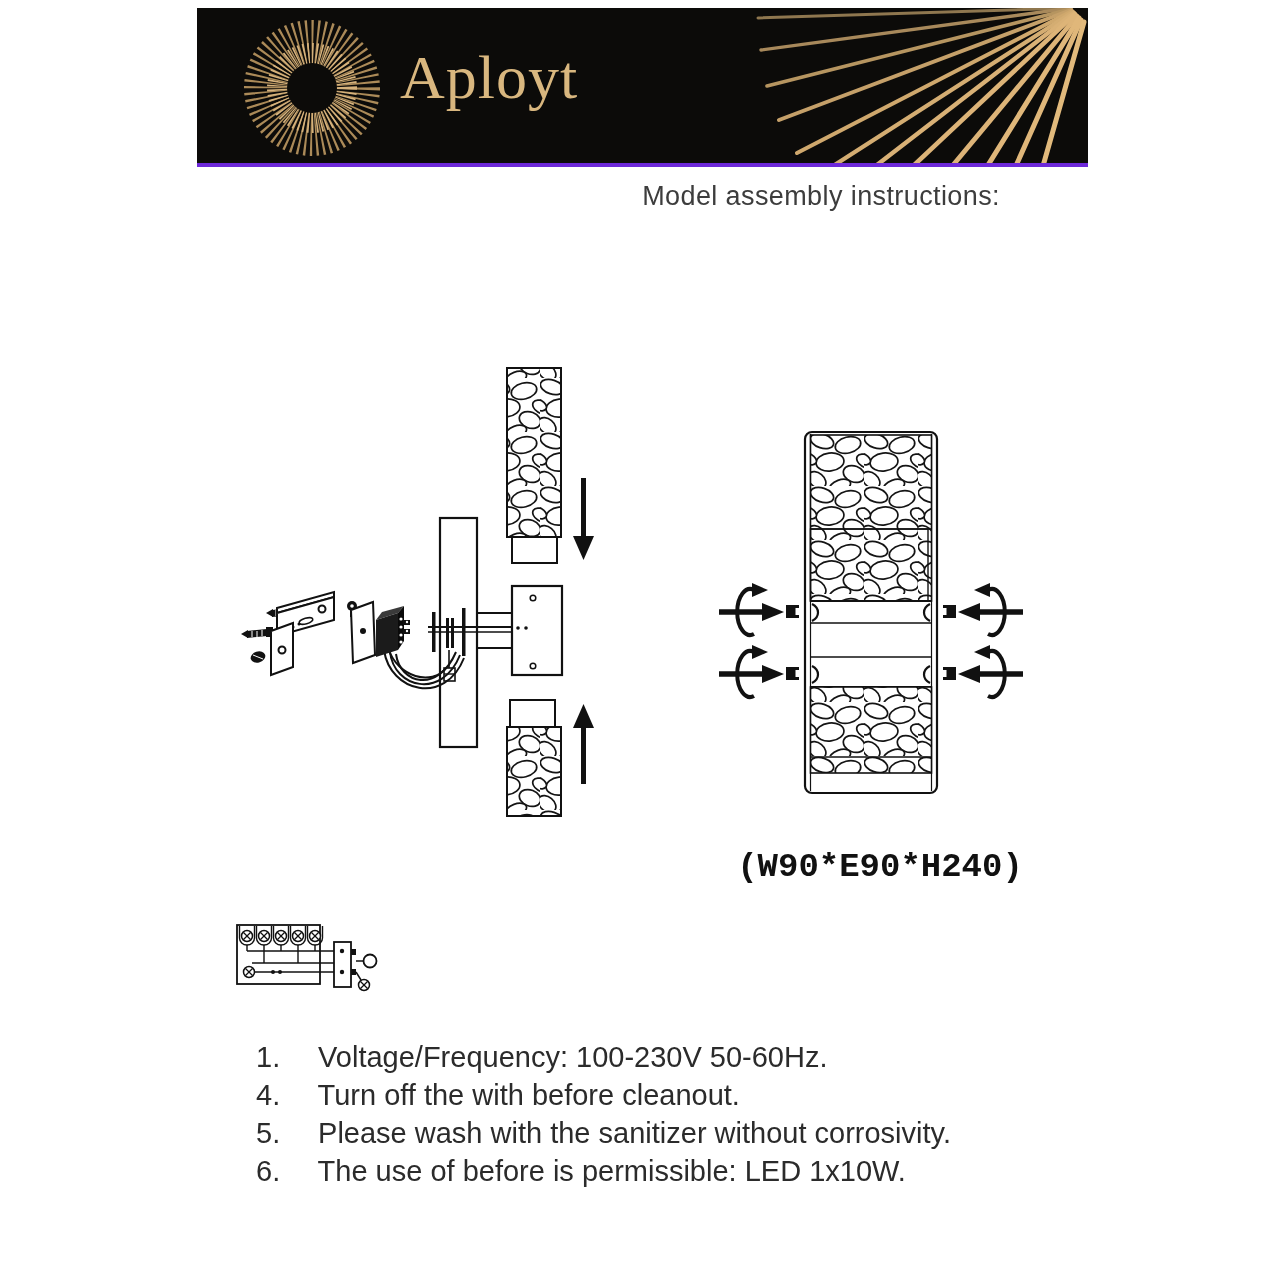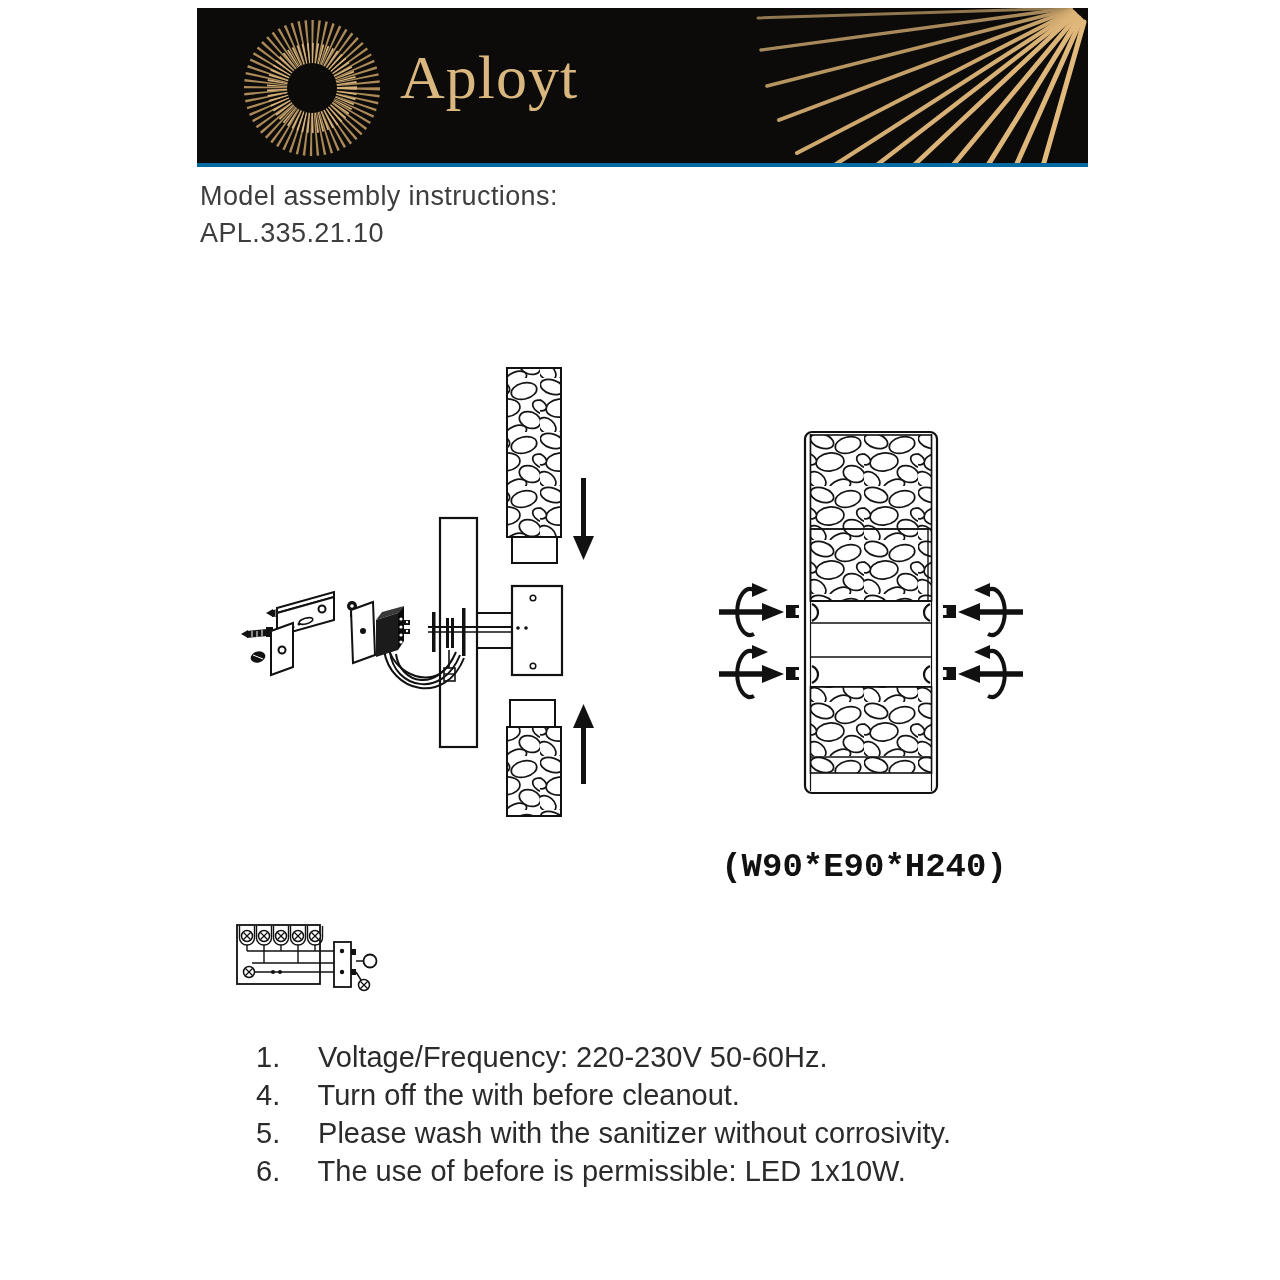--- a/index.html
+++ b/index.html
@@ -2,30 +2,30 @@
 <html><head>
 <meta charset="utf-8">
 <style>
   html,body{margin:0;padding:0;background:#ffffff;}
   .page{position:relative;width:1280px;height:1280px;background:#fff;overflow:hidden;
         font-family:"Liberation Sans",sans-serif;color:#2e2e2e;}
   .abs{position:absolute;}
 
   
   .banner{left:197px;top:8px;width:891px;height:155px;background:#0c0b09;
-          border-bottom:4px solid #0369a1;overflow:hidden;}
+          border-bottom:4px solid #6d28d9;overflow:hidden;}
   .brand{left:203px;top:38px;font-family:"Liberation Serif",serif;font-size:62px;
          line-height:1;color:#d9b77f;letter-spacing:1px;}
 
   
-  .title{left:200px;top:178px;width:800px;text-align:left;font-size:27px;
+  .title{left:200px;top:178px;width:800px;text-align:right;font-size:27px;
          line-height:37px;color:#3d3d3d;letter-spacing:.4px;}
 
   
-  .dims{left:664px;top:848px;width:400px;text-align:center;
+  .dims{left:680px;top:848px;width:400px;text-align:center;
         font-family:"Liberation Mono",monospace;font-weight:bold;font-size:34px;color:#111;}
 
   
   .list{left:256px;top:1038px;width:900px;font-size:29px;line-height:38px;color:#2b2b2b;}
   .list .row{white-space:nowrap;}
   .list .num{display:inline-block;width:54px;}
 
   svg{display:block;}
 </style>
 </head>
@@ -56,21 +56,20 @@
         <line x1="324" y1="8" x2="196" y2="162" stroke="#ddb478" stroke-width="4.8"></line>
         <line x1="326" y1="10" x2="232" y2="162" stroke="#e0b77a" stroke-width="5"></line>
         <line x1="328" y1="12" x2="262" y2="160" stroke="#e0b77a" stroke-width="5"></line>
         <line x1="331" y1="14" x2="290" y2="158" stroke="#e2ba7c" stroke-width="5"></line>
       </g>
     </svg>
   </div>
 
   <div class="abs title">
     <div>Model assembly instructions:</div>
-    <div>APL.335.21.10</div>
   </div>
 
   <svg class="abs" style="left:240px;top:355px" width="365" height="475" viewBox="240 355 365 475">
     <defs>
       <pattern id="pebA" width="54" height="54" patternUnits="userSpaceOnUse">
         <rect width="54" height="54" fill="#fff"></rect>
         <g fill="#fff" stroke="#141414" stroke-width="1.7">
           <ellipse cx="12" cy="9" rx="12" ry="7" transform="rotate(18 12 9)"></ellipse>
           <ellipse cx="38" cy="13" rx="13" ry="8" transform="rotate(-14 38 13)"></ellipse>
           <ellipse cx="55" cy="29" rx="9" ry="6" transform="rotate(32 55 29)"></ellipse>
@@ -320,21 +319,21 @@
       <line x1="356" y1="972" x2="361" y2="980" stroke-width="1.5"></line>
       <circle cx="364" cy="985" r="5.5" stroke-width="1.5"></circle>
       <line x1="360.5" y1="981.5" x2="367.5" y2="988.5" stroke-width="1.2"></line>
       <line x1="360.5" y1="988.5" x2="367.5" y2="981.5" stroke-width="1.2"></line>
     </g>
   </svg>
 
   <div class="abs list">
     <div class="row">
       <span class="num">1.</span>
-      <span class="txt">Voltage/Frequency: 220-230V 50-60Hz.</span>
+      <span class="txt">Voltage/Frequency: 100-230V 50-60Hz.</span>
     </div>
     <div class="row">
       <span class="num">4.</span>
       <span class="txt">Turn off the with before cleanout.</span>
     </div>
     <div class="row">
       <span class="num">5.</span>
       <span class="txt">Please wash with the sanitizer without corrosivity.</span>
     </div>
     <div class="row">

